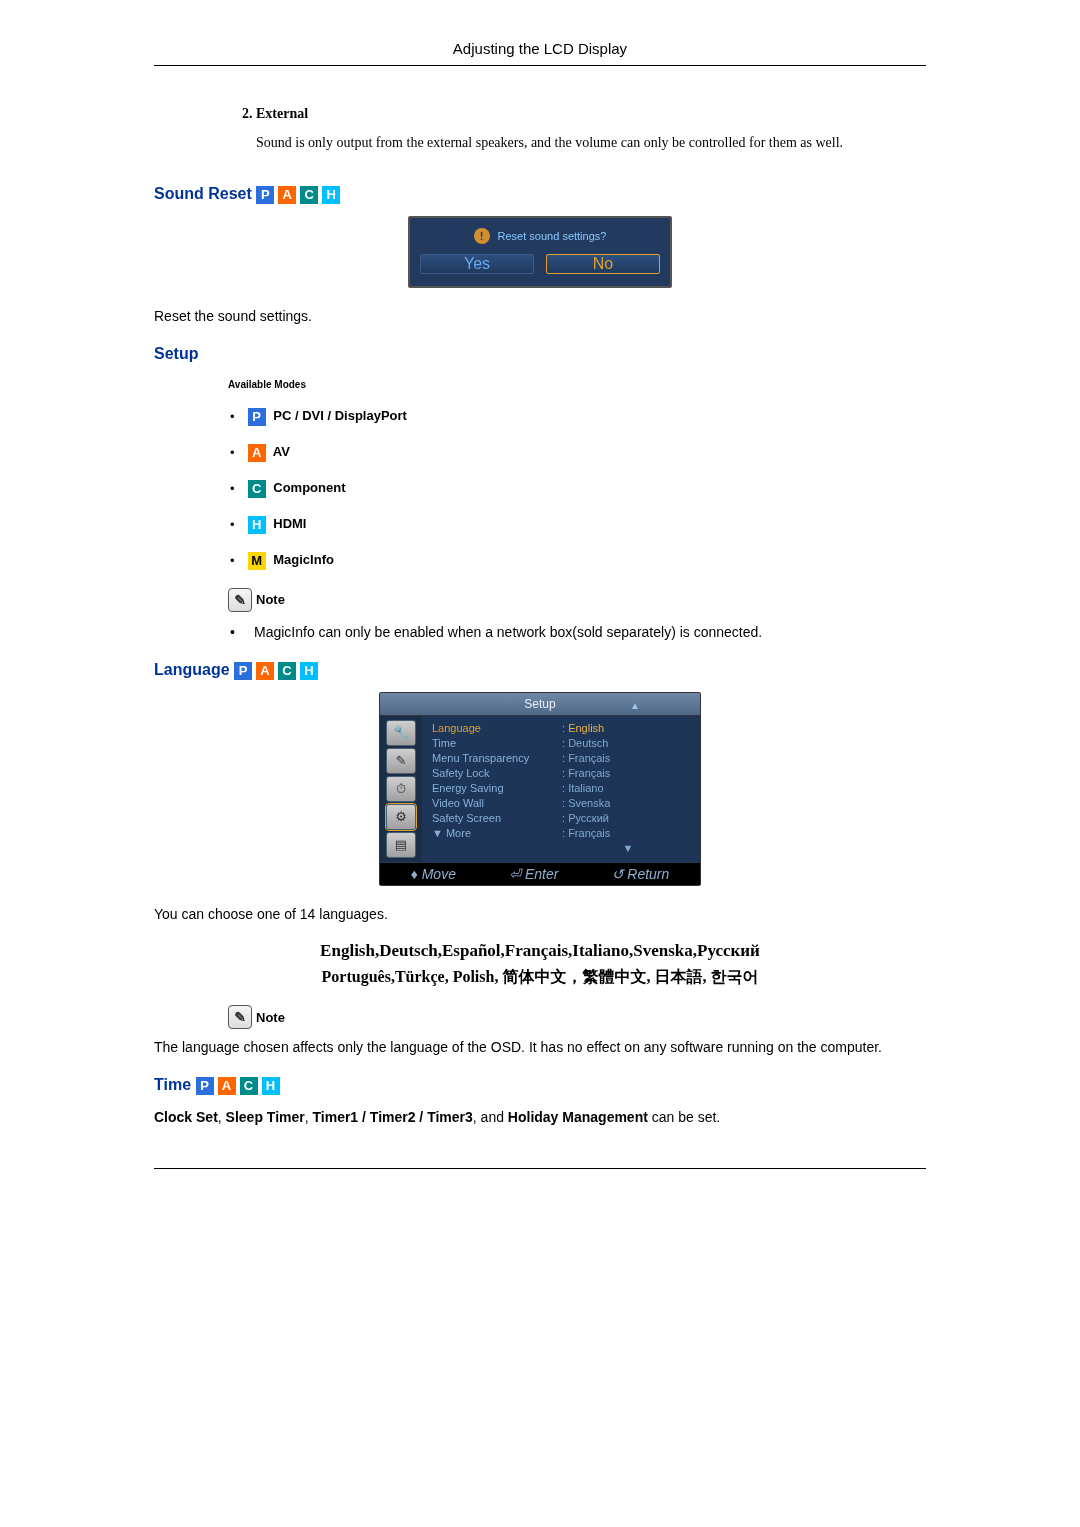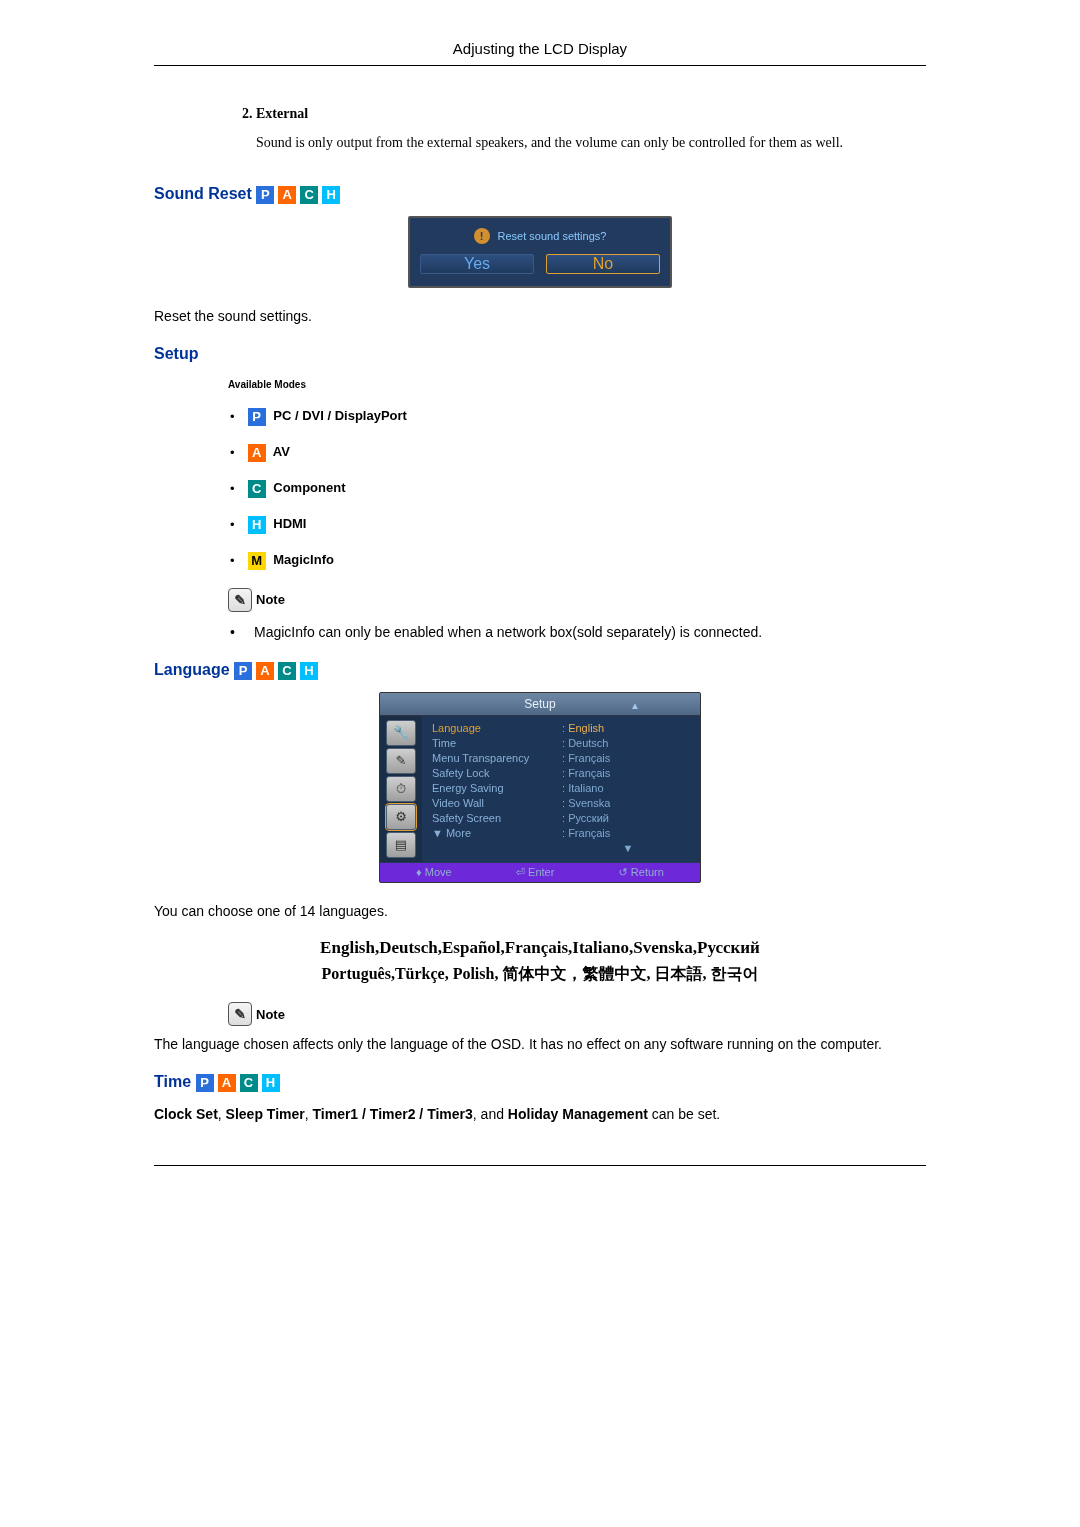--- a/index.html
+++ b/index.html
@@ -254,27 +254,28 @@
   .osd-setup .menu .values {
     flex: 1;
     color: #7fa8d0;
   }
   .osd-setup .menu .values .row.sep::before {
     content: ": ";
     color: #7fa8d0;
   }
   .osd-setup .menu .values .row.sel { color: #e8b050; }
   .osd-setup .foot {
-    background: #6d28d9;
+    background: #000000;
     color: #8faed0;
-    font-size: 11px;
+    font-size: 14px;
     display: flex;
     justify-content: space-around;
     padding: 3px 4px;
     border-top: 1px solid #223a56;
+    font-style: italic;
   }
   
   .lang-strip {
     text-align: center;
     margin: 12px 0;
     font-family: "Times New Roman", serif;
     font-size: 17px;
     line-height: 1.6;
     font-weight: bold;
   }

